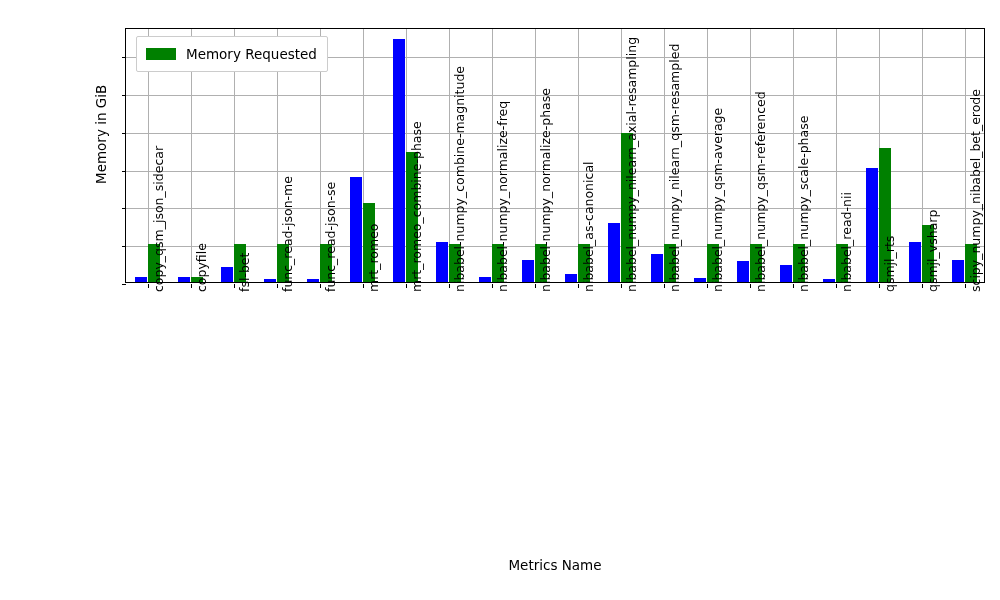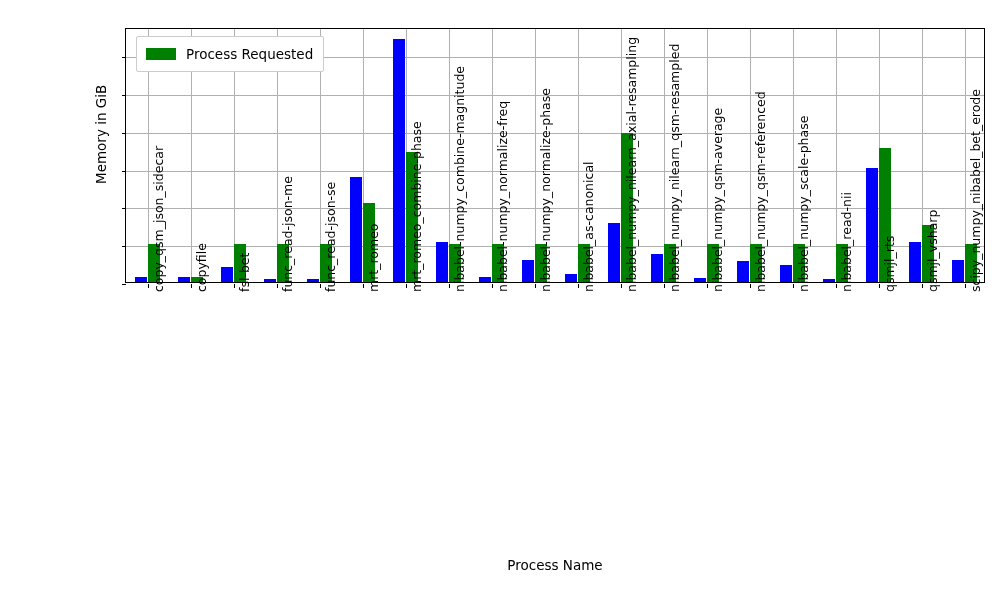--- a/index.html
+++ b/index.html
@@ -330,22 +330,22 @@
           <div class="xtick-label" style="top: 8px; left: 5px;">qsmjl_vsharp</div>
         </div>
         <div class="xtick-wrap" style="left: 838.5px; top: 255px;">
           <div class="xtick-mark" style="top: 0px;"></div>
           <div class="xtick-label" style="top: 8px; left: 5px;">scipy_numpy_nibabel_bet_erode</div>
         </div>
       </div>
     <div id="ylabel">Memory in GiB</div>
   </div>
 
-  <div id="xlabel">Process Name</div>
+  <div id="xlabel">Metrics Name</div>
 
   <div id="legend">
     <div class="legend-row">
       <span class="legend-swatch green"></span>
-      <span class="legend-text">Process Requested</span>
+      <span class="legend-text">Memory Requested</span>
     </div>
   </div>
 
 </div>
 
 </body></html>

